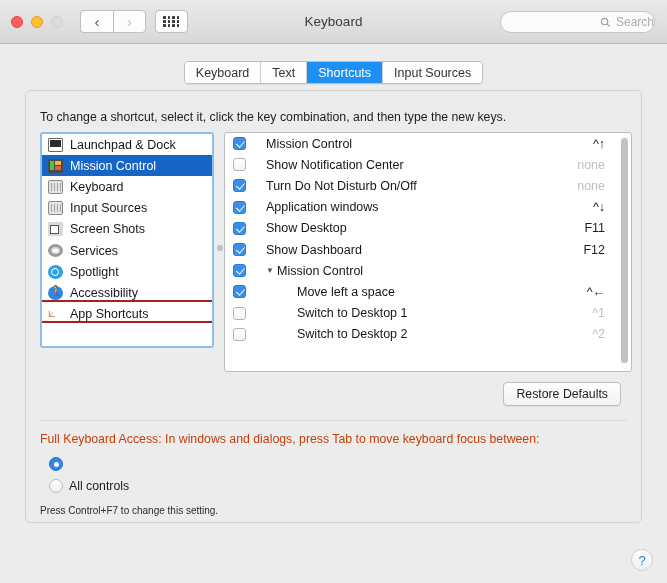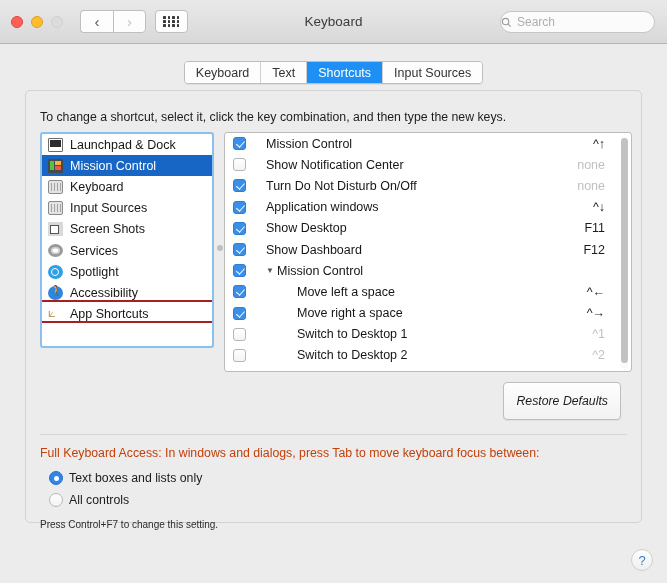--- a/index.html
+++ b/index.html
@@ -42,21 +42,21 @@
   .griddots i { width: 2.4px; height: 2.4px; background: #3a3a3a; border-radius: 0.5px; display: block; }
 
   .wintitle {
     position: absolute; left: 0; right: 0; text-align: center;
     font-size: 13.5px; color: #3b3b3b; pointer-events: none;
   }
   .searchfield {
     position: absolute; right: 12px; top: 11px;
     width: 155px; height: 22px; background: #fbfbfb;
     border: 1px solid #c6c6c6; border-radius: 11px;
-    display: flex; align-items: center; justify-content: flex-start; gap: 5px;
+    display: flex; align-items: center; justify-content: flex-end; gap: 5px;
   }
   .search-ph { font-size: 12px; color: #aeaeae; }
 
   
   .tabrow { display: flex; justify-content: center; margin-top: 17px; }
   .tabs { display: flex; border: 1px solid #bdbdbd; border-radius: 4px; overflow: hidden; height: 23px;
           box-shadow: 0 1px 0 rgba(0,0,0,.06); }
   .tab {
     padding: 0 11px; height: 100%; display: flex; align-items: center;
     font-size: 12.5px; color: #333; background: #fdfdfd;
@@ -145,23 +145,22 @@
     background: #fafafa; border-radius: 4px;
   }
   .vthumb { position: absolute; right: 3px; top: 5px; width: 7px; height: 225px;
     background: #c2c2c2; border-radius: 4px; }
 
   
   .restorewrap { display: flex; justify-content: flex-end; margin: 10px 20px 0 0; }
   .btn {
     background: linear-gradient(to bottom,#fefefe,#f2f2f2);
     border: 1px solid #bdbdbd; border-radius: 4px;
-    padding: 11px 12px; font-size: 12.3px; color: #1d1d1d;
+    padding: 4px 12px; font-size: 12.3px; color: #1d1d1d;
     box-shadow: 0 1px 0 rgba(0,0,0,.05);
-    font-style: italic;
   }
   .divider { height: 1px; background: #d7d7d7; margin: 14px 14px 0 14px; }
 
   .fka { font-size: 12.3px; color: #c2410c; margin: 11px 0 0 14px; }
   .radios { margin: 7px 0 0 23px; }
   .radio-row { display: flex; align-items: center; gap: 6px; height: 22px; font-size: 12.3px; color: #1d1d1d; }
   .radio {
     width: 14px; height: 14px; border-radius: 50%; flex: 0 0 14px;
     border: 1px solid #b9b9b9; background: linear-gradient(to bottom,#fff,#f1f1f1); position: relative;
   }
@@ -318,25 +317,20 @@
           <span class="twisty">▼</span>
           <span class="slabel">Mission Control</span>
           <span class="key"></span>
         </div>
         <div class="srow child">
           <span class="cb on"></span>
           <span class="slabel">Move left a space</span>
           <span class="key">^←</span>
         </div>
         <div class="srow child">
-          <span class="cb on"></span>
-          <span class="slabel">Move right a space</span>
-          <span class="key">^→</span>
-        </div>
-        <div class="srow child">
           <span class="cb"></span>
           <span class="slabel">Switch to Desktop 1</span>
           <span class="key dim">^1</span>
         </div>
         <div class="srow child">
           <span class="cb"></span>
           <span class="slabel">Switch to Desktop 2</span>
           <span class="key dim">^2</span>
         </div>
 
@@ -349,21 +343,20 @@
       <div class="btn">Restore Defaults</div>
     </div>
 
     <div class="divider"></div>
 
     <div class="fka">Full Keyboard Access: In windows and dialogs, press Tab to move keyboard focus between:</div>
 
     <div class="radios">
       <div class="radio-row">
         <span class="radio on"></span>
-        <span>Text boxes and lists only</span>
       </div>
       <div class="radio-row">
         <span class="radio"></span>
         <span>All controls</span>
       </div>
     </div>
 
     <div class="note">Press Control+F7 to change this setting.</div>
   </div>
 

